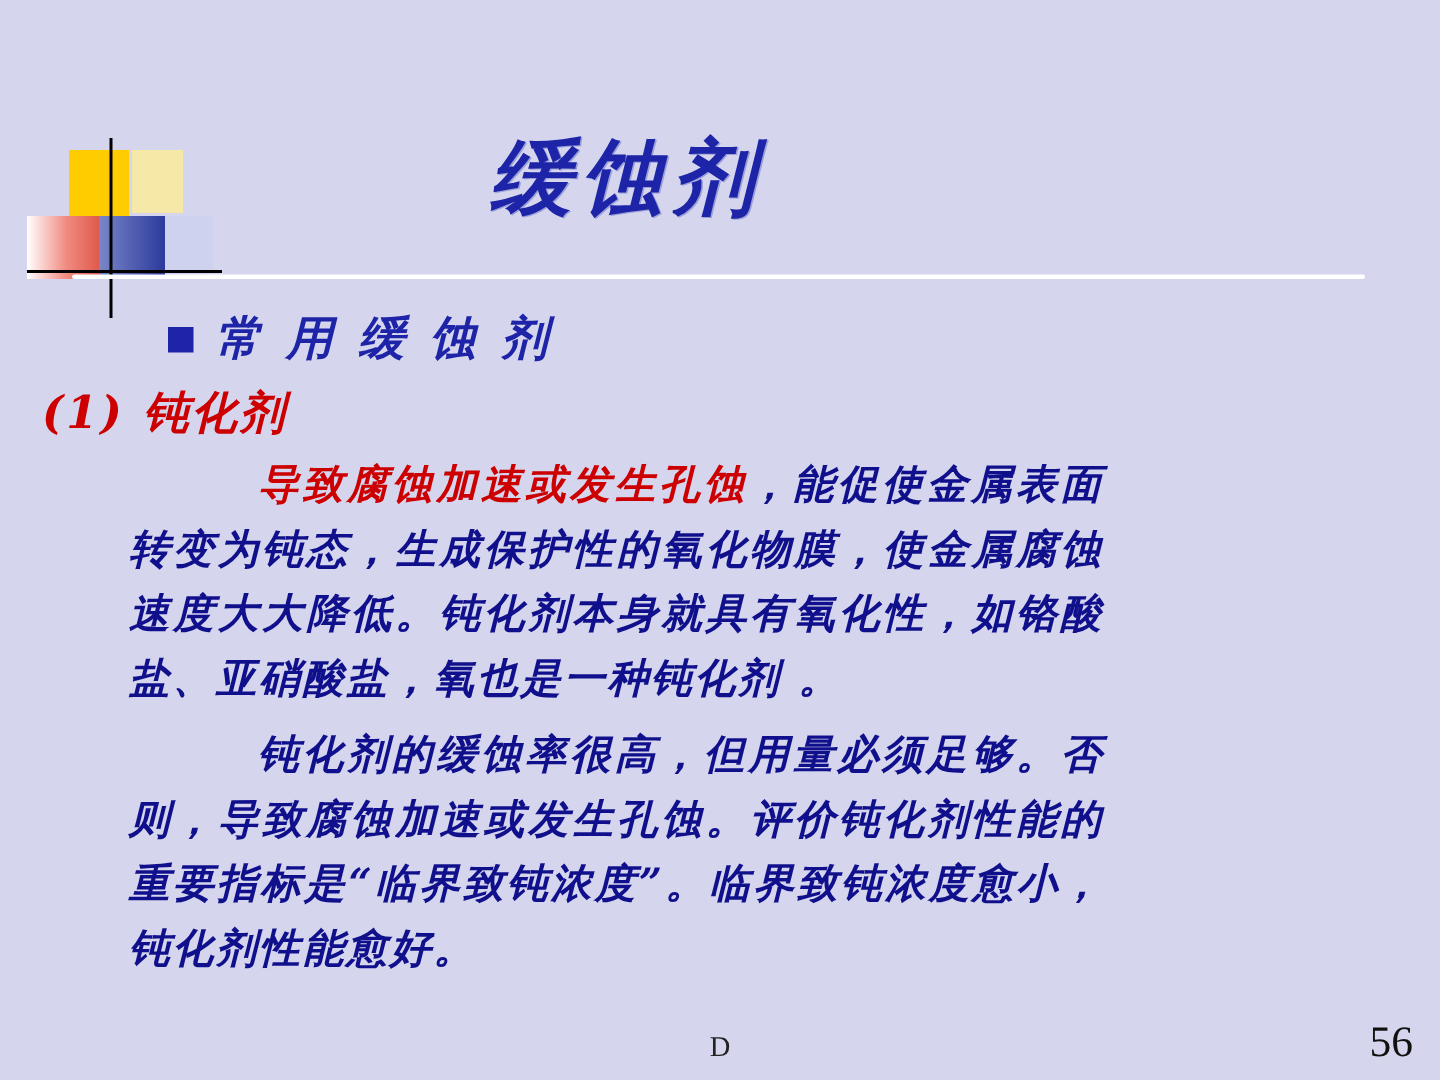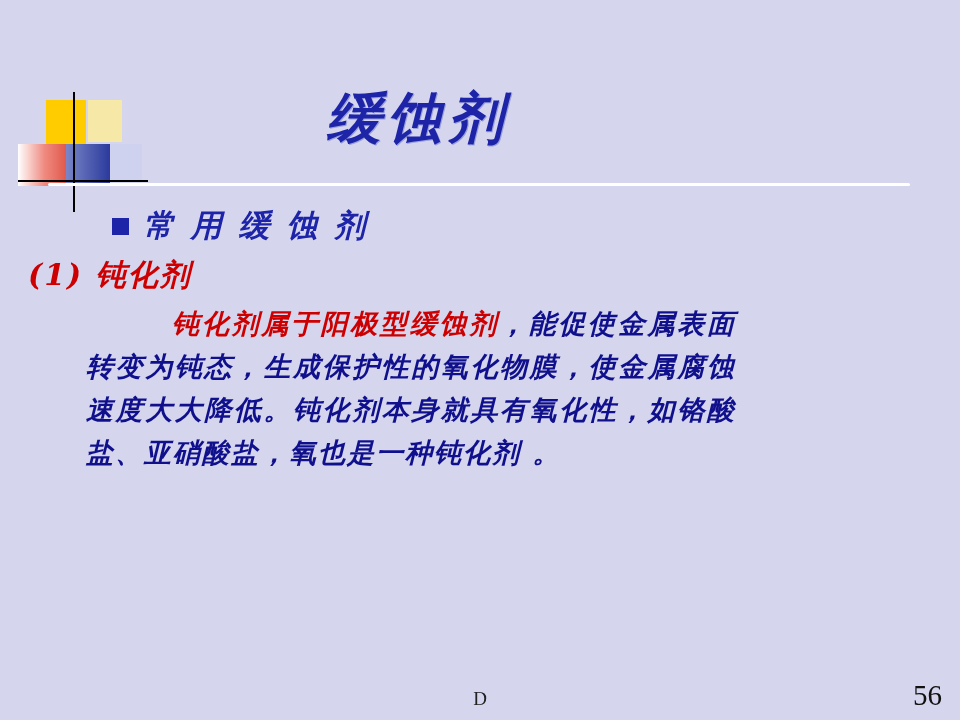--- a/index.html
+++ b/index.html
@@ -208,20 +208,23 @@
 <div class="content">
 
   <div class="bullet-line">
     <div class="bullet-square"></div>
     <div class="bullet-text">常 用 缓 蚀 剂</div>
   </div>
 
   <div class="sub-heading">(1) 钝化剂</div>
 
   <div class="para first">
-    <span class="hl-red">钝化剂属于阳极型缓蚀剂</span><span>，能促使金属表面转变为钝态，生成保护性的氧化物膜，使金属腐蚀速度大大降低。钝化剂本身就具有氧化性，如铬酸盐、亚硝酸盐，氧也是一种钝化剂 。</span>
+    <span class="hl-red">导致腐蚀加速或发生孔蚀</span><span>，能促使金属表面转变为钝态，生成保护性的氧化物膜，使金属腐蚀速度大大降低。钝化剂本身就具有氧化性，如铬酸盐、亚硝酸盐，氧也是一种钝化剂 。</span>
   </div>
 
+  <div class="para second">
+    <span>钝化剂的缓蚀率很高，但用量必须足够。否则，导致腐蚀加速或发生孔蚀。评价钝化剂性能的重要指标是“临界致钝浓度”。临界致钝浓度愈小，钝化剂性能愈好。</span>
+  </div>
 
 </div>
 
 <div class="footer-center">D</div>
 <div class="footer-page">56</div>
 
 </body></html>

